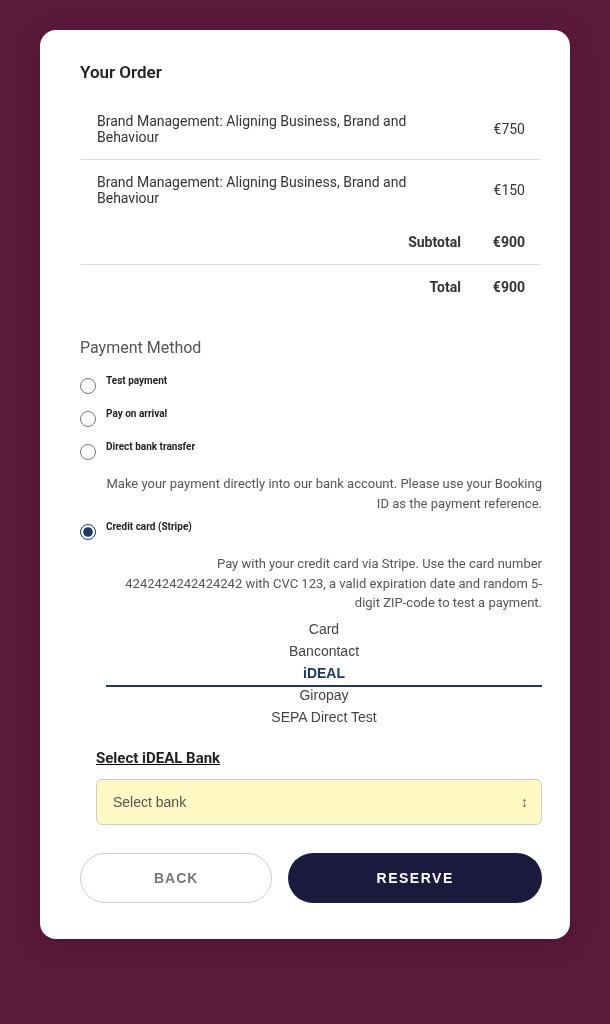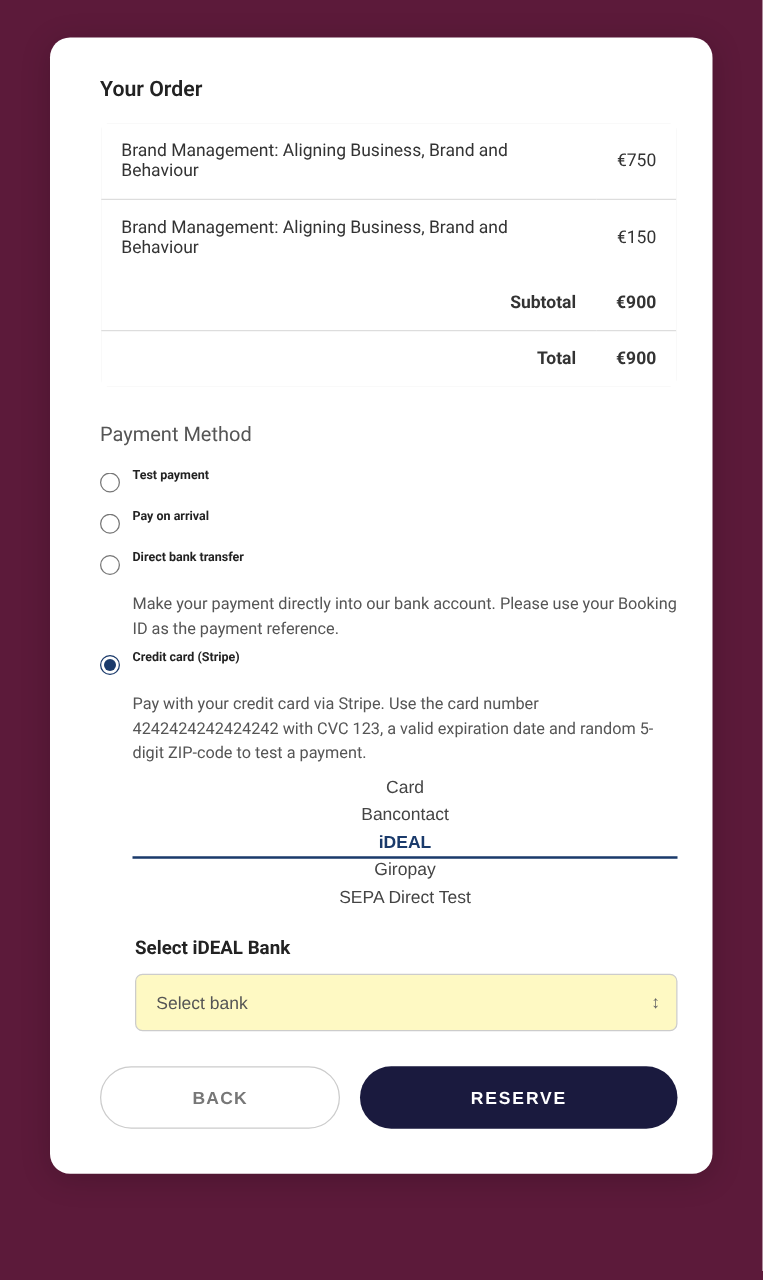--- a/index.html
+++ b/index.html
@@ -97,20 +97,21 @@
       cursor: pointer;
     }
 
     .payment-description {
       font-size: 13px;
       color: #555;
       margin-left: 26px;
       margin-top: 4px;
       margin-bottom: 8px;
       line-height: 1.5;
+      text-align: right;
     }
 
     .stripe-tabs {
       display: flex;
       margin-left: 26px;
       margin-bottom: 18px;
       border-bottom: none;
       flex-direction: column;
     }
 
@@ -127,22 +128,23 @@
       border-right: none;
     }
 
     .stripe-tab.active {
       color: #1a3a6b;
       border-bottom: 2px solid #1a3a6b;
       font-weight: 600;
     }
 
     .ideal-section {
-      margin-left: 28px;
+      margin-left: 16px;
       margin-bottom: 20px;
+      text-decoration: underline;
     }
 
     .ideal-section-title {
       font-size: 15px;
       font-weight: 700;
       color: #222;
       margin-bottom: 12px;
     }
 
     .bank-select-wrapper {

